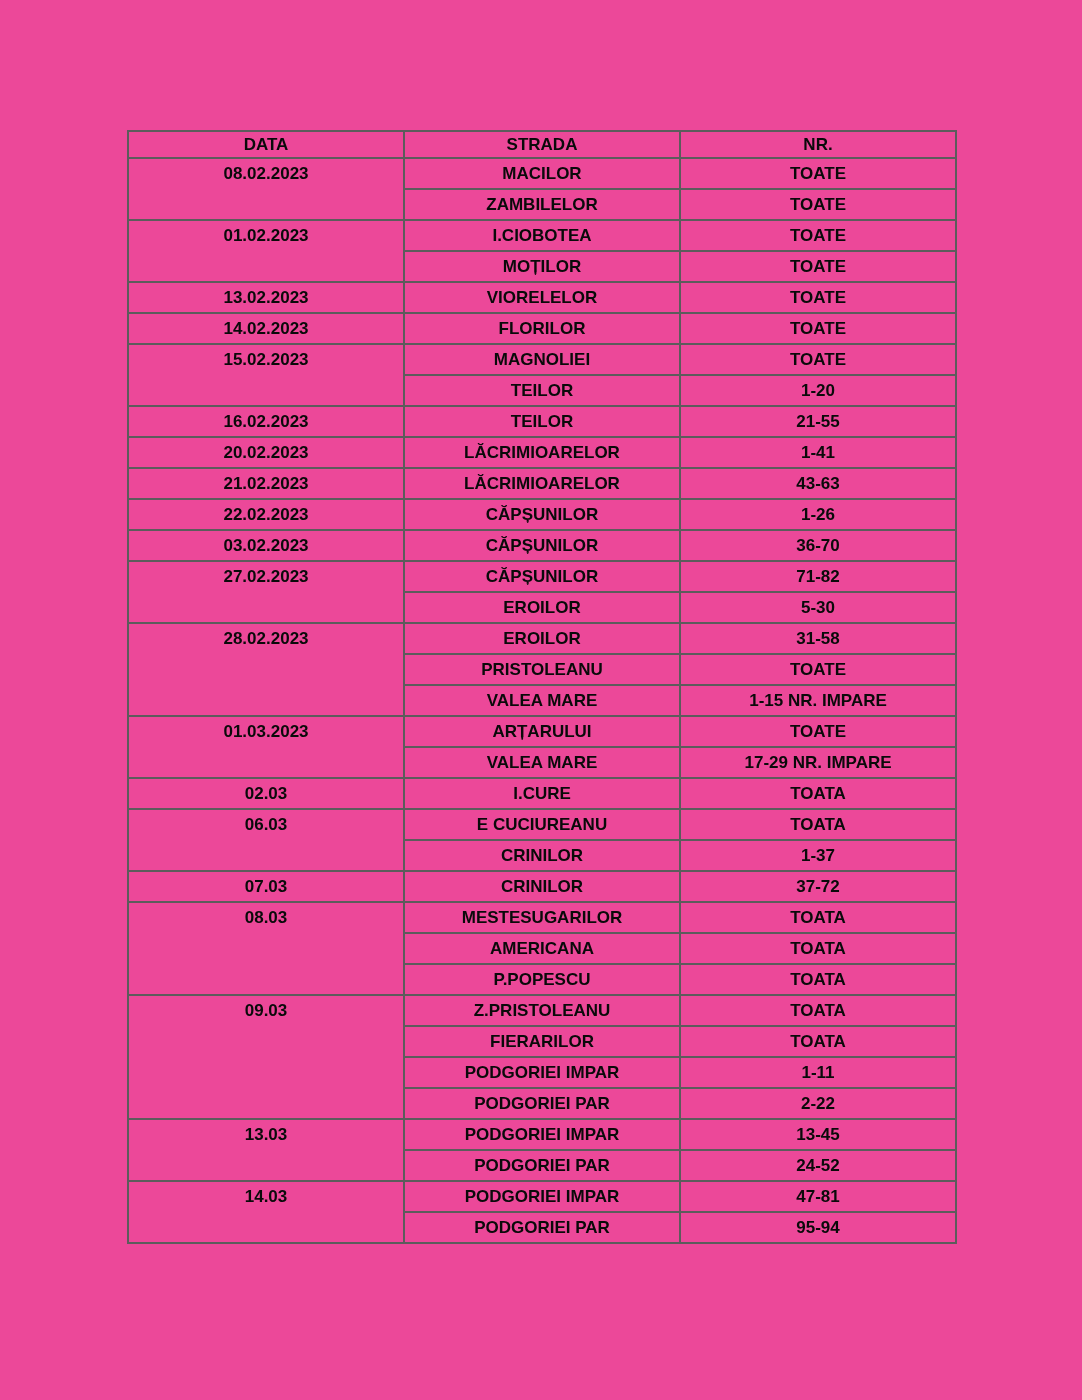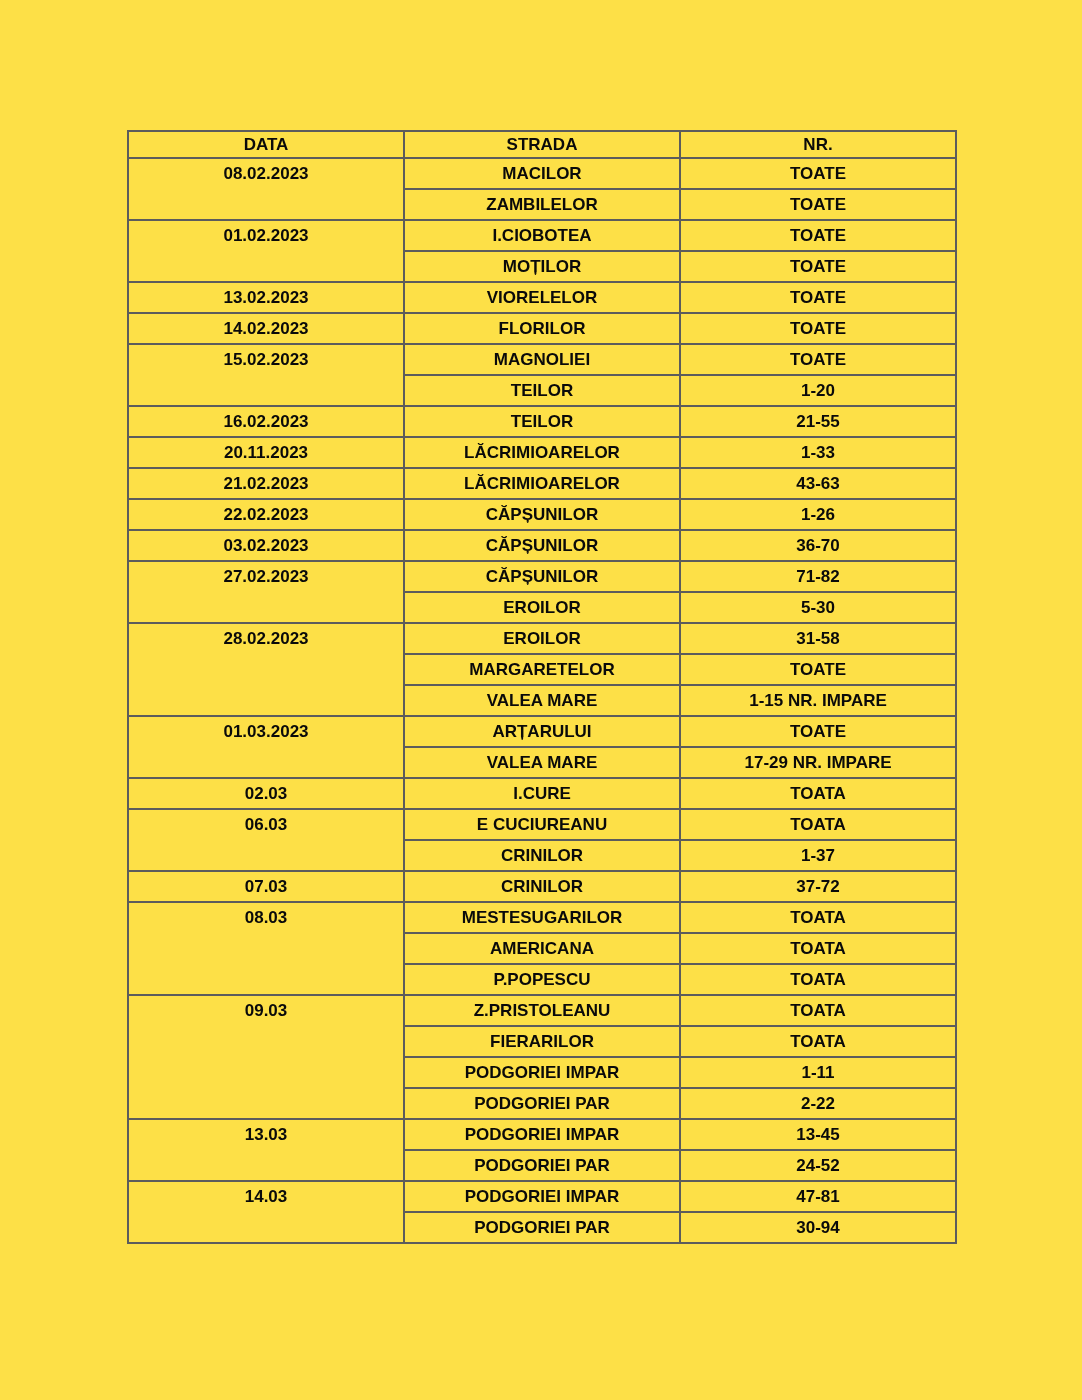--- a/index.html
+++ b/index.html
@@ -11,21 +11,21 @@
     height: 1400px;
     background: #ffffff;
     position: relative;
     font-family: "Liberation Sans", sans-serif;
   }
   .page {
     position: absolute;
     left: 0; top: 0;
     width: 1082px;
     height: 1400px;
-    background: #fde047;
+    background: #ec4899;
   }
   table.schedule {
     position: absolute;
     left: 127px;
     top: 130px;
     width: 828px;
     border-collapse: collapse;
     table-layout: fixed;
   }
   table.schedule col {
@@ -109,23 +109,23 @@
         <tr>
           <td>TEILOR</td>
           <td>1-20</td>
         </tr>
         <tr>
           <td class="date-cell" rowspan="1">16.02.2023</td>
           <td>TEILOR</td>
           <td>21-55</td>
         </tr>
         <tr>
-          <td class="date-cell" rowspan="1">20.11.2023</td>
+          <td class="date-cell" rowspan="1">20.02.2023</td>
           <td>LĂCRIMIOARELOR</td>
-          <td>1-33</td>
+          <td>1-41</td>
         </tr>
         <tr>
           <td class="date-cell" rowspan="1">21.02.2023</td>
           <td>LĂCRIMIOARELOR</td>
           <td>43-63</td>
         </tr>
         <tr>
           <td class="date-cell" rowspan="1">22.02.2023</td>
           <td>CĂPȘUNILOR</td>
           <td>1-26</td>
@@ -143,21 +143,21 @@
         <tr>
           <td>EROILOR</td>
           <td>5-30</td>
         </tr>
         <tr>
           <td class="date-cell" rowspan="3">28.02.2023</td>
           <td>EROILOR</td>
           <td>31-58</td>
         </tr>
         <tr>
-          <td>MARGARETELOR</td>
+          <td>PRISTOLEANU</td>
           <td>TOATE</td>
         </tr>
         <tr>
           <td>VALEA MARE</td>
           <td>1-15 NR. IMPARE</td>
         </tr>
         <tr>
           <td class="date-cell" rowspan="2">01.03.2023</td>
           <td>ARȚARULUI</td>
           <td>TOATE</td>
@@ -224,17 +224,17 @@
           <td>PODGORIEI PAR</td>
           <td>24-52</td>
         </tr>
         <tr>
           <td class="date-cell" rowspan="2">14.03</td>
           <td>PODGORIEI IMPAR</td>
           <td>47-81</td>
         </tr>
         <tr>
           <td>PODGORIEI PAR</td>
-          <td>30-94</td>
+          <td>95-94</td>
         </tr>
       </tbody>
   </table>
 </div>
 
 </body></html>

